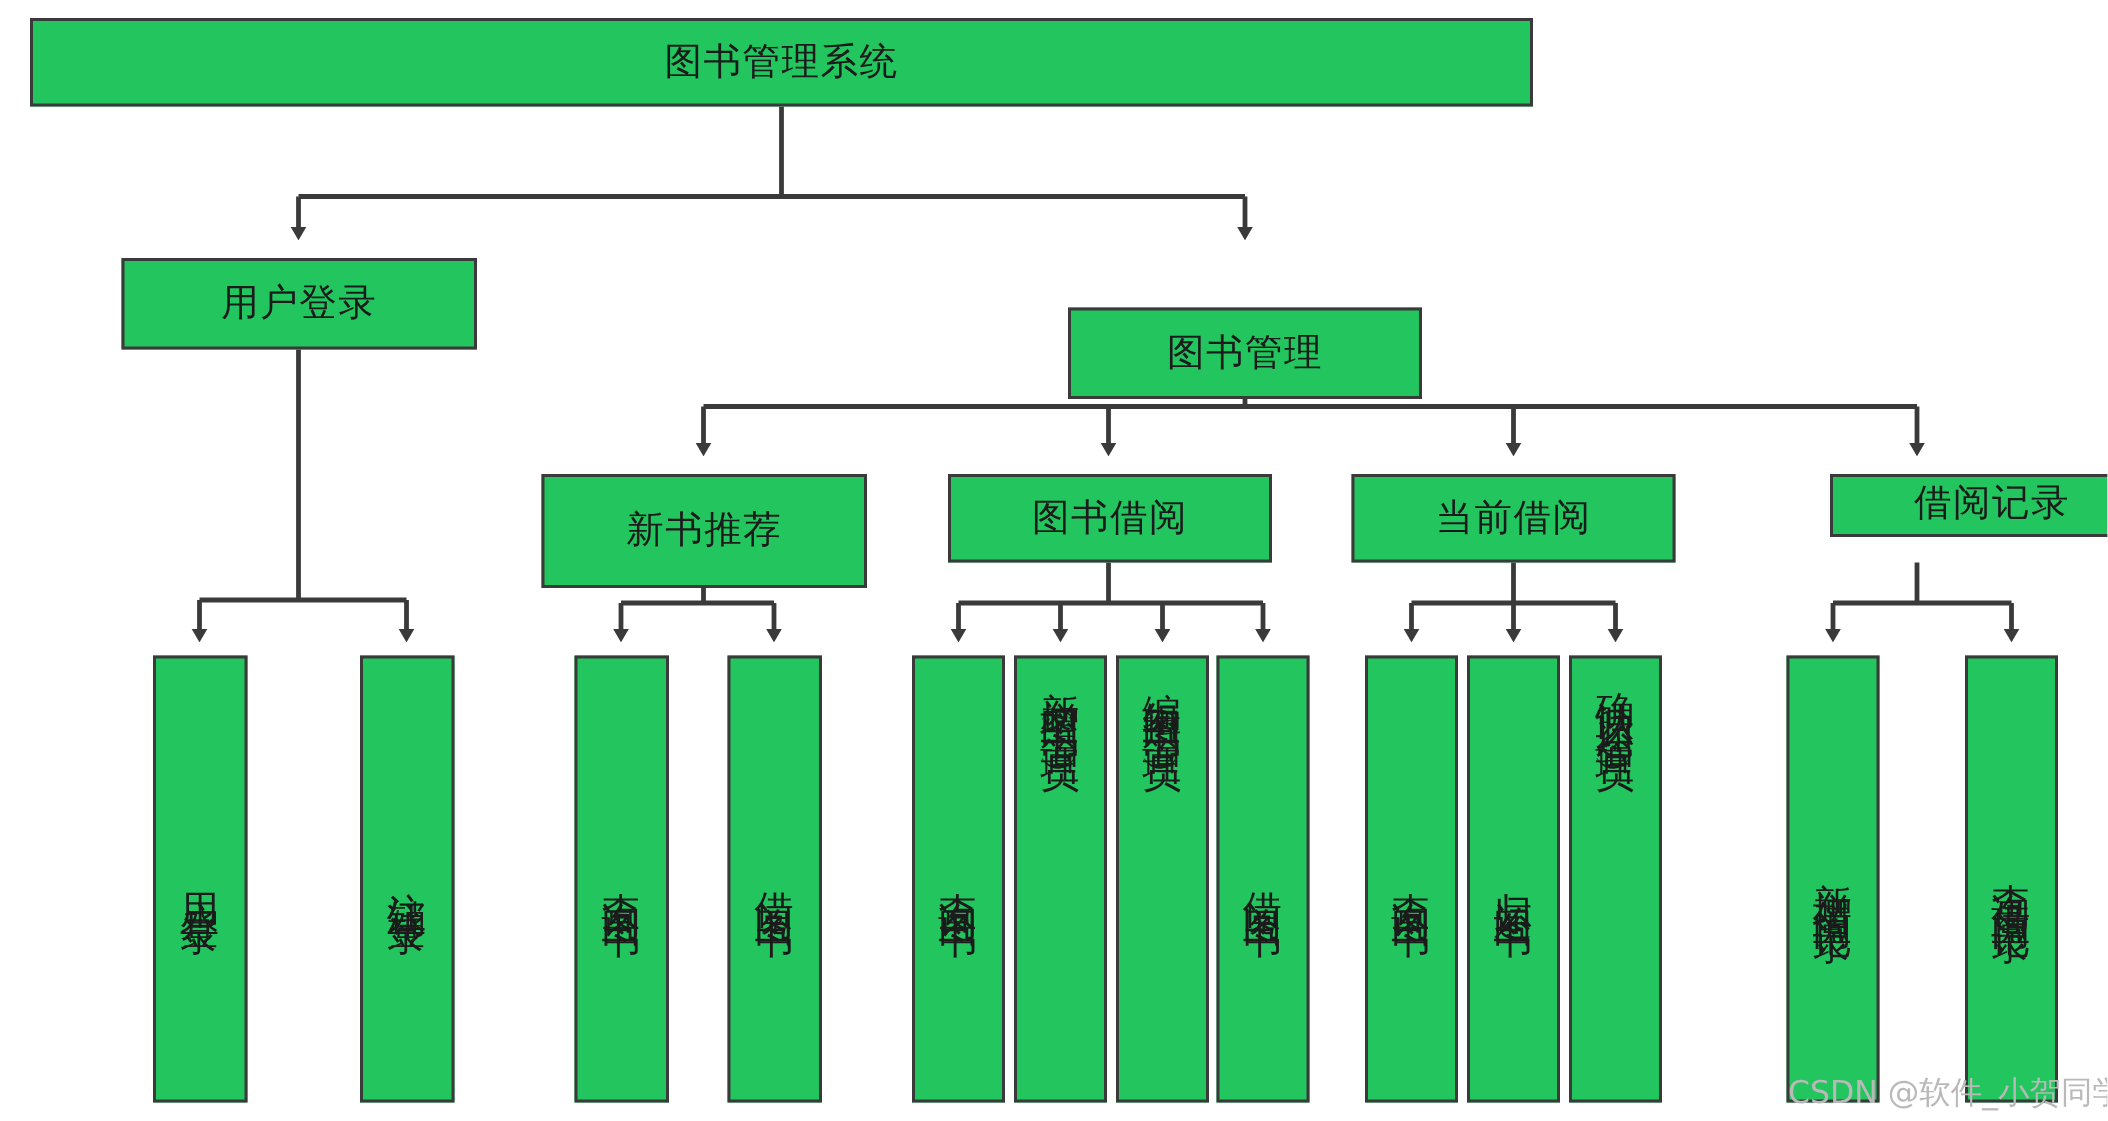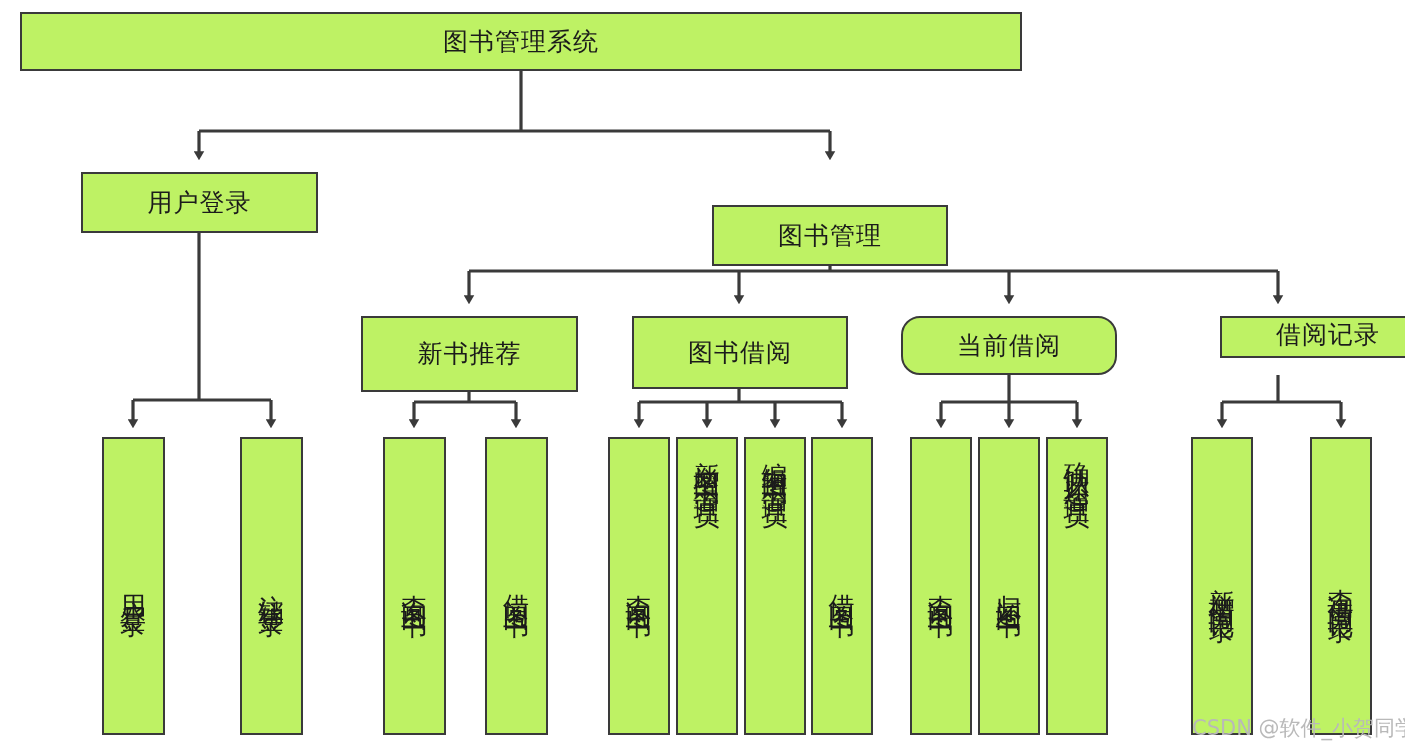--- a/index.html
+++ b/index.html
@@ -21,21 +21,21 @@
     position: absolute;
     left: 0;
     top: 0;
     width: 1405px;
     height: 747px;
     pointer-events: none;
   }
   .node {
     position: absolute;
     box-sizing: border-box;
-    background: #bef264;
+    background: #22c55e;
     border: 2.5px solid #3a3a3a;
     display: flex;
     align-items: center;
     justify-content: center;
     color: #1b1b1b;
     z-index: 2;
   }
   .node .lbl {
     display: block;
     line-height: 1.18;
@@ -141,25 +141,25 @@
   </div>
 
   <div class="node h" style="left:712px; top:172px; width:236px; height:61px;margin-top:33px;">
     <span class="lbl">图书管理</span>
   </div>
 
   <div class="node h" style="left:361px; top:316px; width:217px; height:76px;">
     <span class="lbl">新书推荐</span>
   </div>
 
-  <div class="node h" style="left:632px; top:316px; width:216px; height:73px;align-items:center;">
+  <div class="node h" style="left:632px; top:316px; width:216px; height:59px;align-items:center;">
     <span class="lbl">图书借阅</span>
   </div>
 
-  <div class="node h" style="left:901px; top:316px; width:216px; height:59px;border-radius:19px;">
+  <div class="node h" style="left:901px; top:316px; width:216px; height:59px;">
     <span class="lbl">当前借阅</span>
   </div>
 
   <div class="node h" style="left:1220px; top:316px; width:216px; height:42px;font-family:Liberation Mono, monospace;">
     <span class="lbl">借阅记录</span>
   </div>
 
   <div class="node v" style="left:102px; top:437px; width:63px; height:298px;">
     <span class="lbl">用户登录</span>
   </div>

